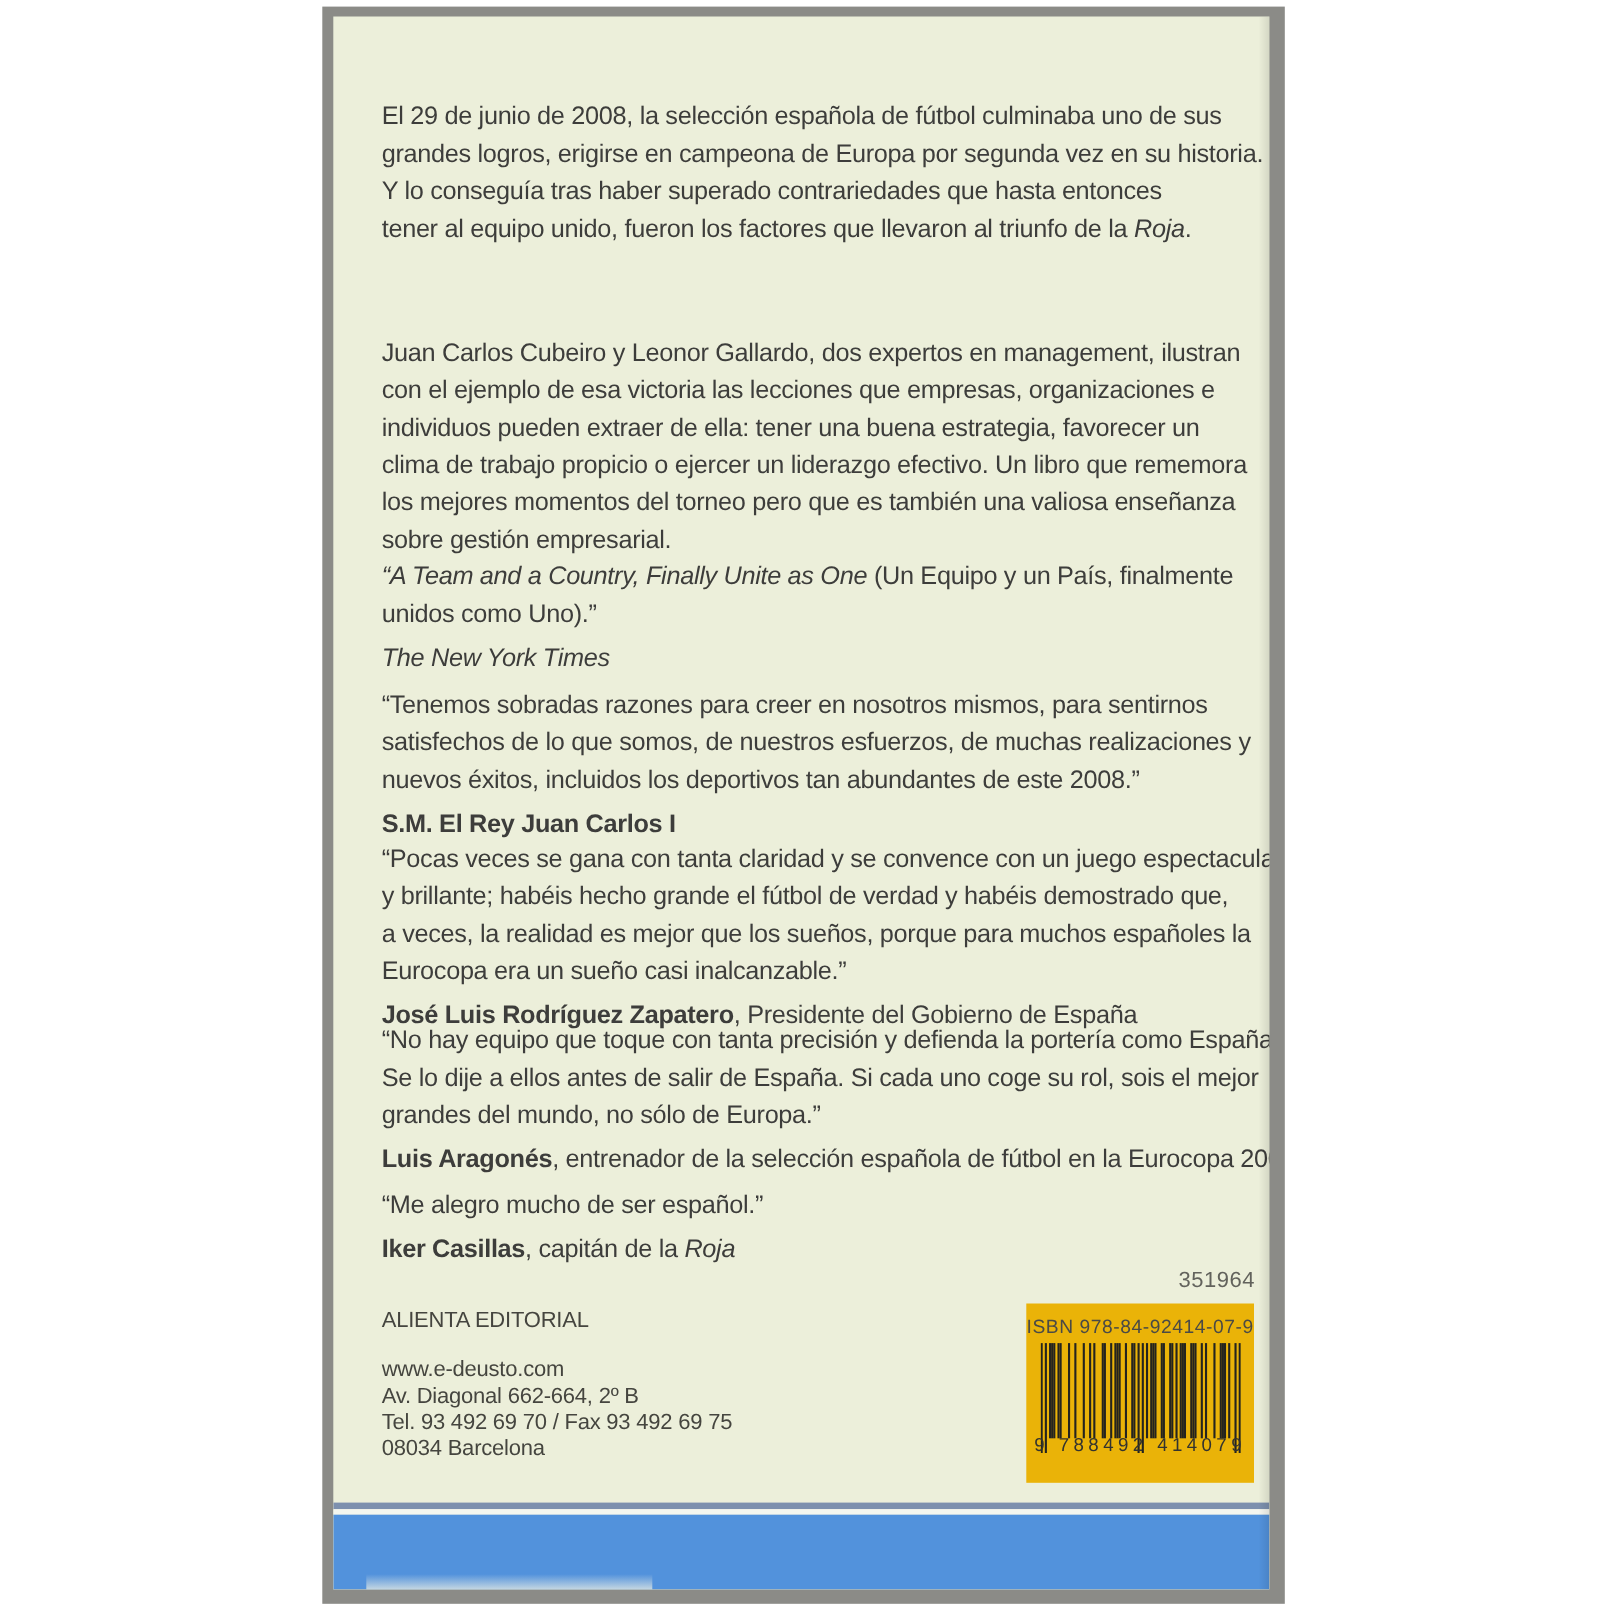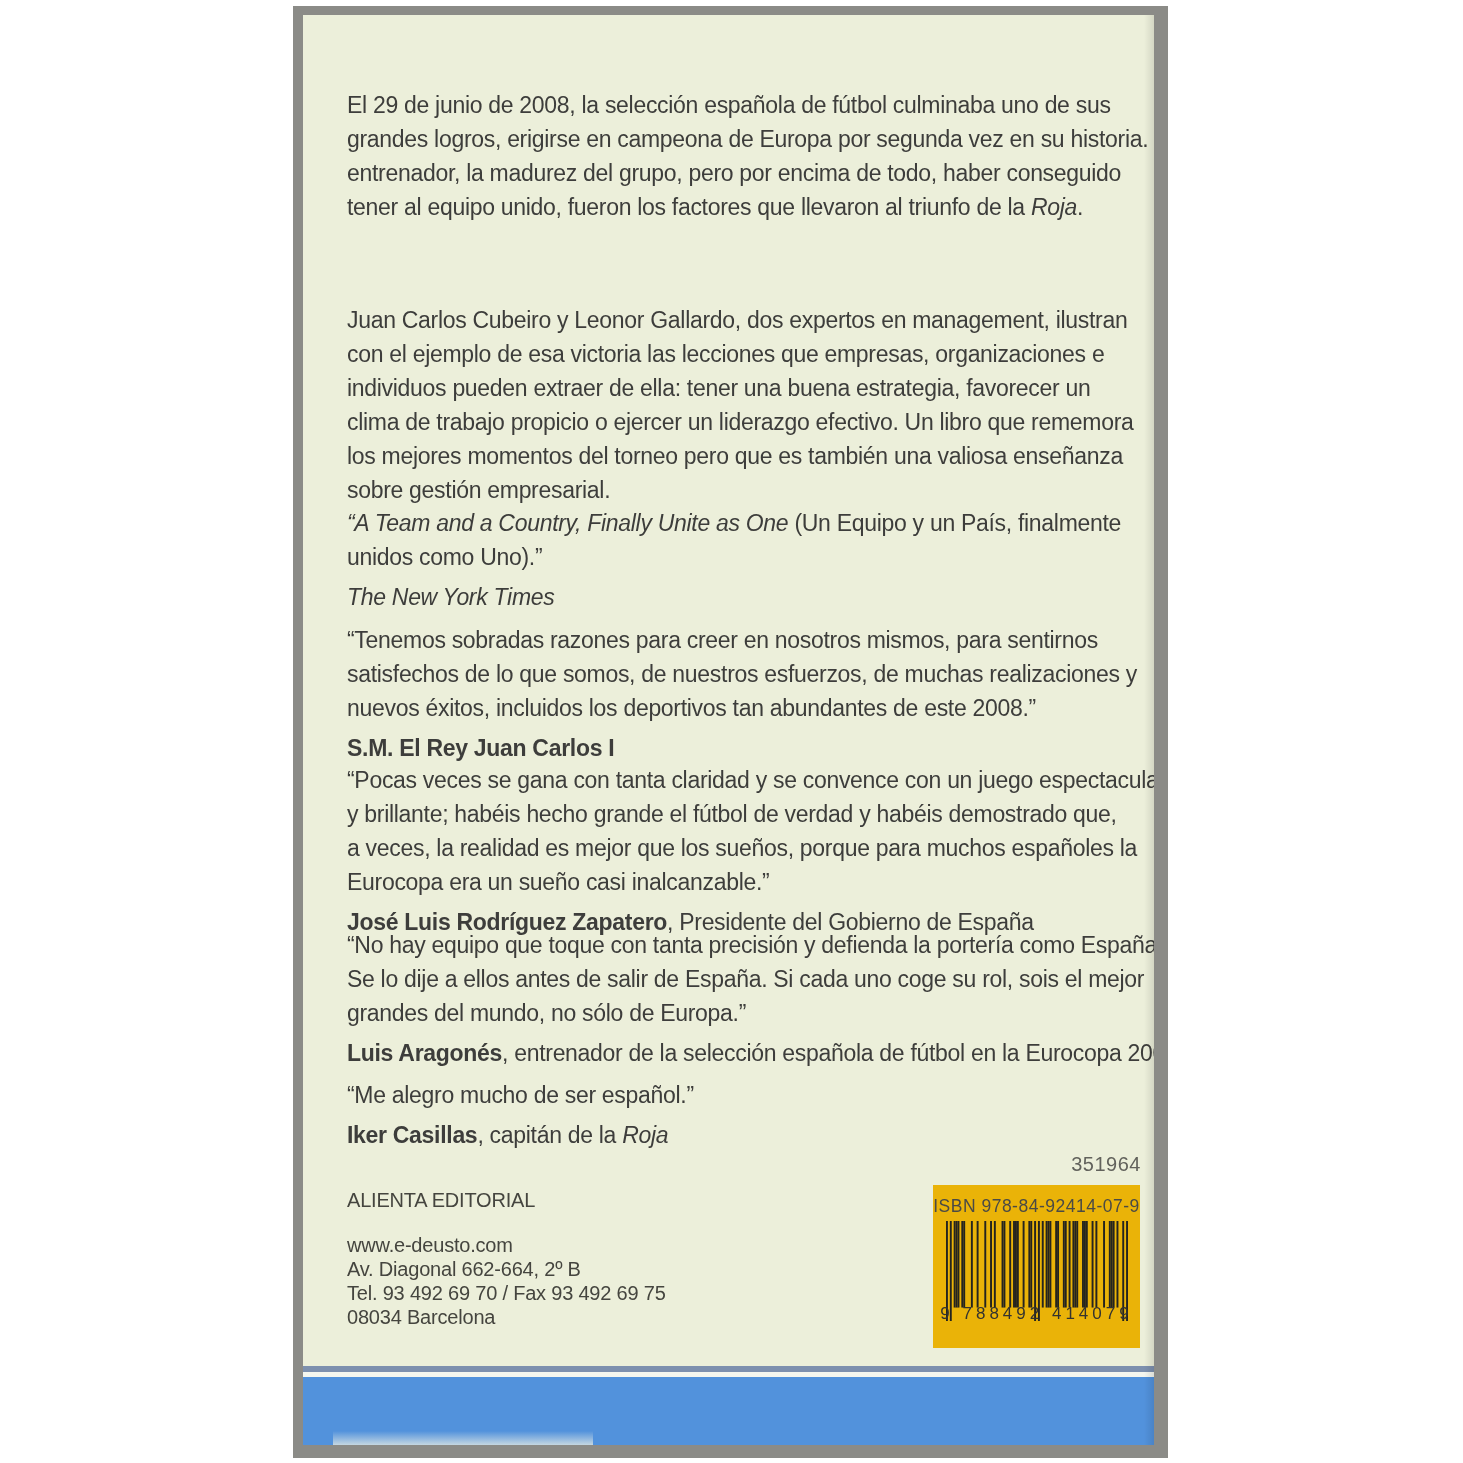--- a/index.html
+++ b/index.html
@@ -60,21 +60,21 @@
 </style>
 </head>
 <body>
 
 <div class="cover">
   <div class="cover-inner">
 
     <div class="block" style="top:73px">
       <div class="line">El 29 de junio de 2008, la selección española de fútbol culminaba uno de sus</div>
       <div class="line">grandes logros, erigirse en campeona de Europa por segunda vez en su historia.</div>
-      <div class="line">entrenador, la madurez del grupo, pero por encima de todo, haber conseguido</div>
+      <div class="line">Y lo conseguía tras haber superado contrariedades que hasta entonces</div>
       <div class="line"><span>tener al equipo unido, fueron los factores que llevaron al triunfo de la </span><span class="italic">Roja</span><span>.</span></div>
     </div>
 
     <div class="block" style="top:288px">
       <div class="line">Juan Carlos Cubeiro y Leonor Gallardo, dos expertos en management, ilustran</div>
       <div class="line">con el ejemplo de esa victoria las lecciones que empresas, organizaciones e</div>
       <div class="line">individuos pueden extraer de ella: tener una buena estrategia, favorecer un</div>
       <div class="line">clima de trabajo propicio o ejercer un liderazgo efectivo. Un libro que rememora</div>
       <div class="line">los mejores momentos del torneo pero que es también una valiosa enseñanza</div>
       <div class="line">sobre gestión empresarial.</div>

